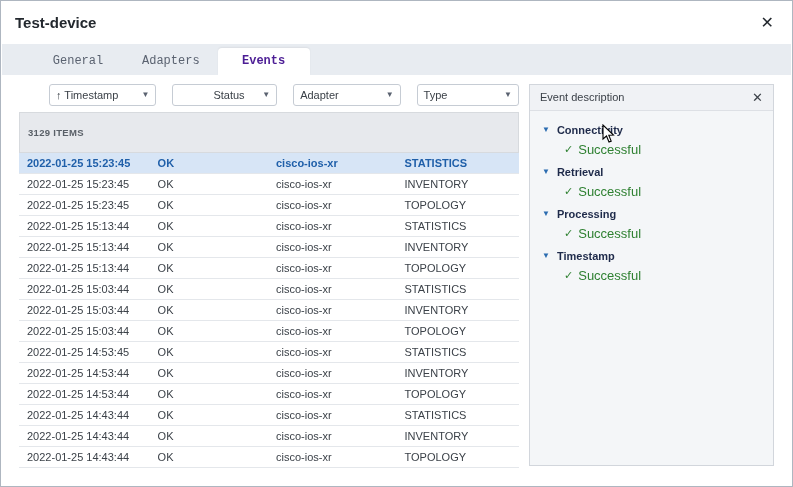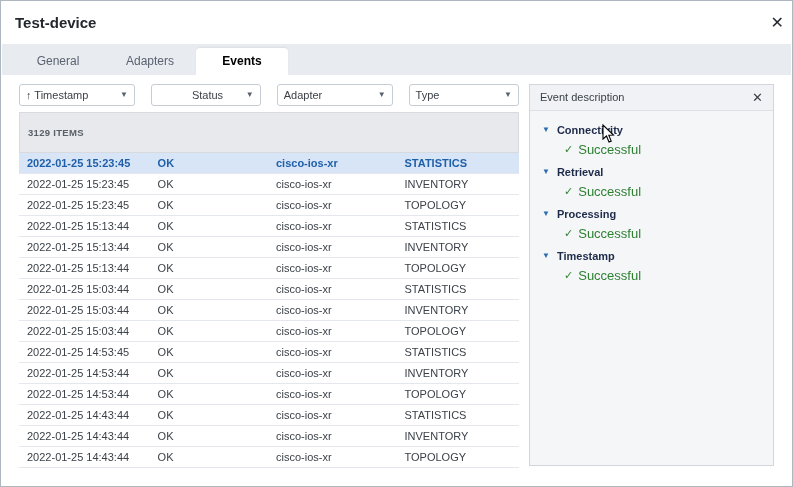--- a/index.html
+++ b/index.html
@@ -17,57 +17,58 @@
     position: relative;
     display: flex;
     flex-direction: column;
   }
   
   .titlebar {
     height: 44px;
     display: flex;
     align-items: center;
     justify-content: space-between;
-    padding: 0 8px 0 14px;
+    padding: 0 18px 0 14px;
   }
   .titlebar .title {
     font-size: 15px;
     font-weight: bold;
     color: #23282e;
   }
   .close-x {
     font-size: 16px;
     color: #23282e;
     cursor: pointer;
     line-height: 1;
   }
   
   .tabstrip {
     background: #e8ecf1;
     height: 31px;
     display: flex;
     align-items: flex-end;
-    padding-left: 10px;
+    padding-left: 30px;
     margin: 0 1px;
+    font-family: Liberation Mono, monospace;
   }
   .tab {
     min-width: 92px;
     height: 27px;
     display: flex;
     align-items: center;
     justify-content: center;
     font-size: 12px;
     color: #5a6270;
     cursor: pointer;
     border-radius: 4px 4px 0 0;
     padding: 0 18px;
   }
   .tab.active {
     background: #ffffff;
-    color: #000000;
+    color: #4c1d95;
     font-weight: bold;
     box-shadow: 0 -1px 2px rgba(0,0,0,0.06);
   }
   
   .content {
     flex: 1;
     background: #ffffff;
     display: flex;
     padding: 9px 18px 18px 18px;
     gap: 10px;
@@ -76,20 +77,21 @@
   .table-wrap {
     width: 500px;
     flex: 0 0 500px;
     display: flex;
     flex-direction: column;
   }
   .filters {
     display: flex;
     gap: 16px;
     padding-bottom: 6px;
+    margin-left: 30px;
   }
   .filter {
     height: 22px;
     background: #ffffff;
     border: 1px solid #c6ccd4;
     border-radius: 3px;
     display: flex;
     align-items: center;
     justify-content: space-between;
     padding: 0 6px;

